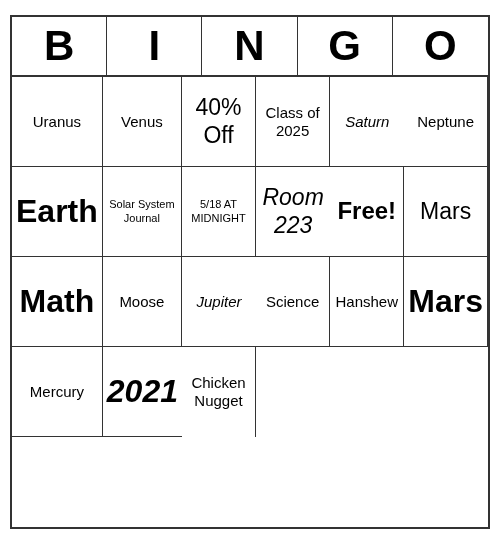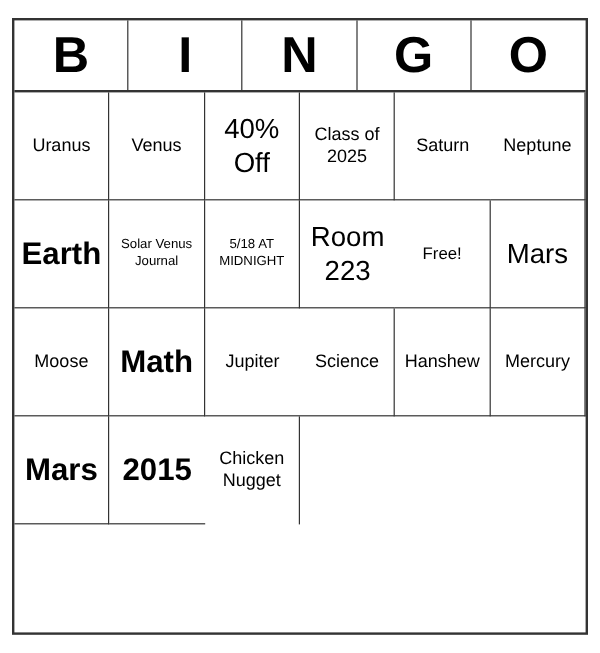--- a/index.html
+++ b/index.html
@@ -39,28 +39,28 @@
       border-right: 1px solid #333;
       border-bottom: 1px solid #333;
       display: flex;
       align-items: center;
       justify-content: center;
       text-align: center;
       padding: 4px;
       font-size: 15px;
       line-height: 1.2;
     }
-    .bingo-cell:nth-child(5n) { border-right: none; }
+    .bingo-cell:nth-child(5n) { border-right: none; font-style: italic; }
     .bingo-grid .bingo-cell:nth-child(n+21) { border-bottom: none; }
     .bingo-cell.large { font-size: 23px; font-weight: normal; }
-    .bingo-cell.xlarge { font-size: 26px; font-weight: bold; }
+    .bingo-cell.xlarge { font-size: 32px; font-weight: bold; }
     .bingo-cell.small { font-size: 11px; }
     .bingo-cell.free {
-      font-size: 14px;
-      font-weight: normal;
+      font-size: 24px;
+      font-weight: bold;
     }
   </style>
 </head>
 <body>
 
 <div class="bingo-card">
   <div class="bingo-header">
   <div class="bingo-header-cell">B</div>
       <div class="bingo-header-cell">I</div>
       <div class="bingo-header-cell">N</div>
@@ -68,28 +68,28 @@
       <div class="bingo-header-cell">O</div>
     </div>
   <div class="bingo-grid">
   <div class="bingo-cell">Uranus</div>
       <div class="bingo-cell">Venus</div>
       <div class="bingo-cell large">40% Off</div>
       <div class="bingo-cell">Class of 2025</div>
       <div class="bingo-cell">Saturn</div>
       <div class="bingo-cell">Neptune</div>
       <div class="bingo-cell xlarge">Earth</div>
-      <div class="bingo-cell small">Solar Venus Journal</div>
+      <div class="bingo-cell small">Solar System Journal</div>
       <div class="bingo-cell small">5/18 AT MIDNIGHT</div>
       <div class="bingo-cell large">Room 223</div>
       <div class="bingo-cell free">Free!</div>
       <div class="bingo-cell large">Mars</div>
+      <div class="bingo-cell xlarge">Math</div>
       <div class="bingo-cell">Moose</div>
-      <div class="bingo-cell xlarge">Math</div>
       <div class="bingo-cell">Jupiter</div>
       <div class="bingo-cell">Science</div>
       <div class="bingo-cell">Hanshew</div>
+      <div class="bingo-cell xlarge">Mars</div>
       <div class="bingo-cell">Mercury</div>
-      <div class="bingo-cell xlarge">Mars</div>
-      <div class="bingo-cell xlarge">2015</div>
+      <div class="bingo-cell xlarge">2021</div>
       <div class="bingo-cell">Chicken Nugget</div>
     </div>
 </div>
 
 </body></html>

